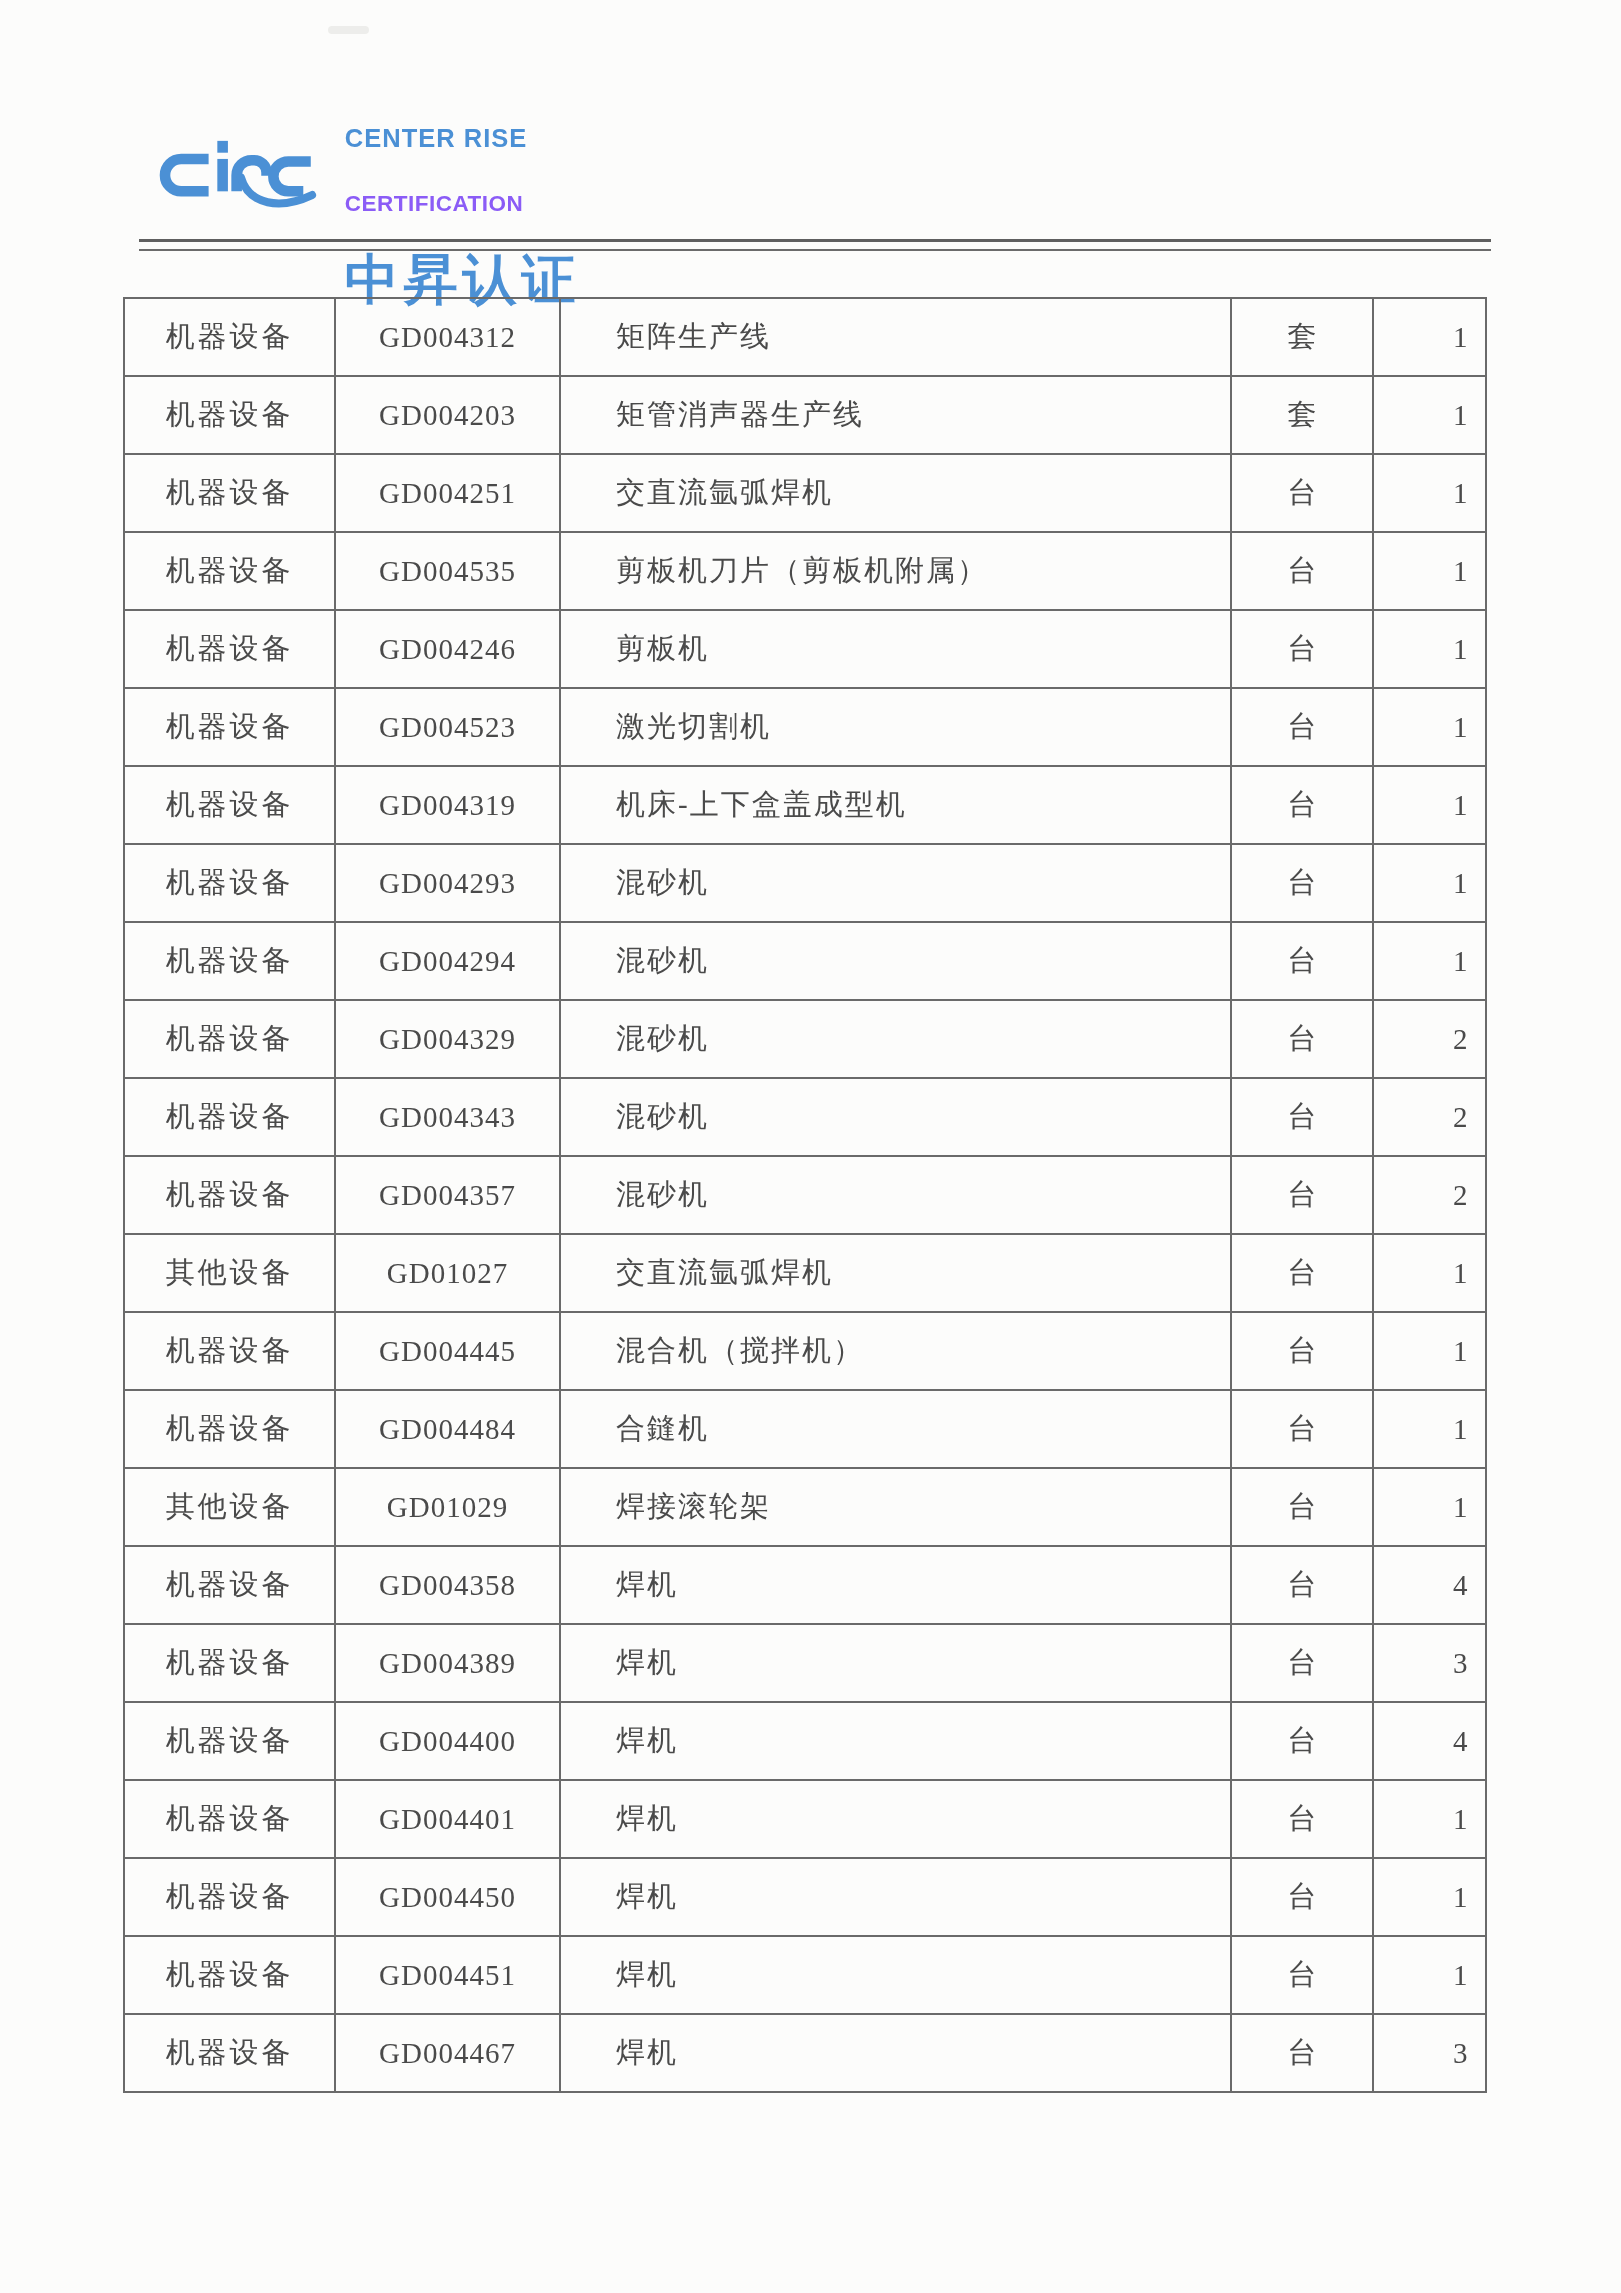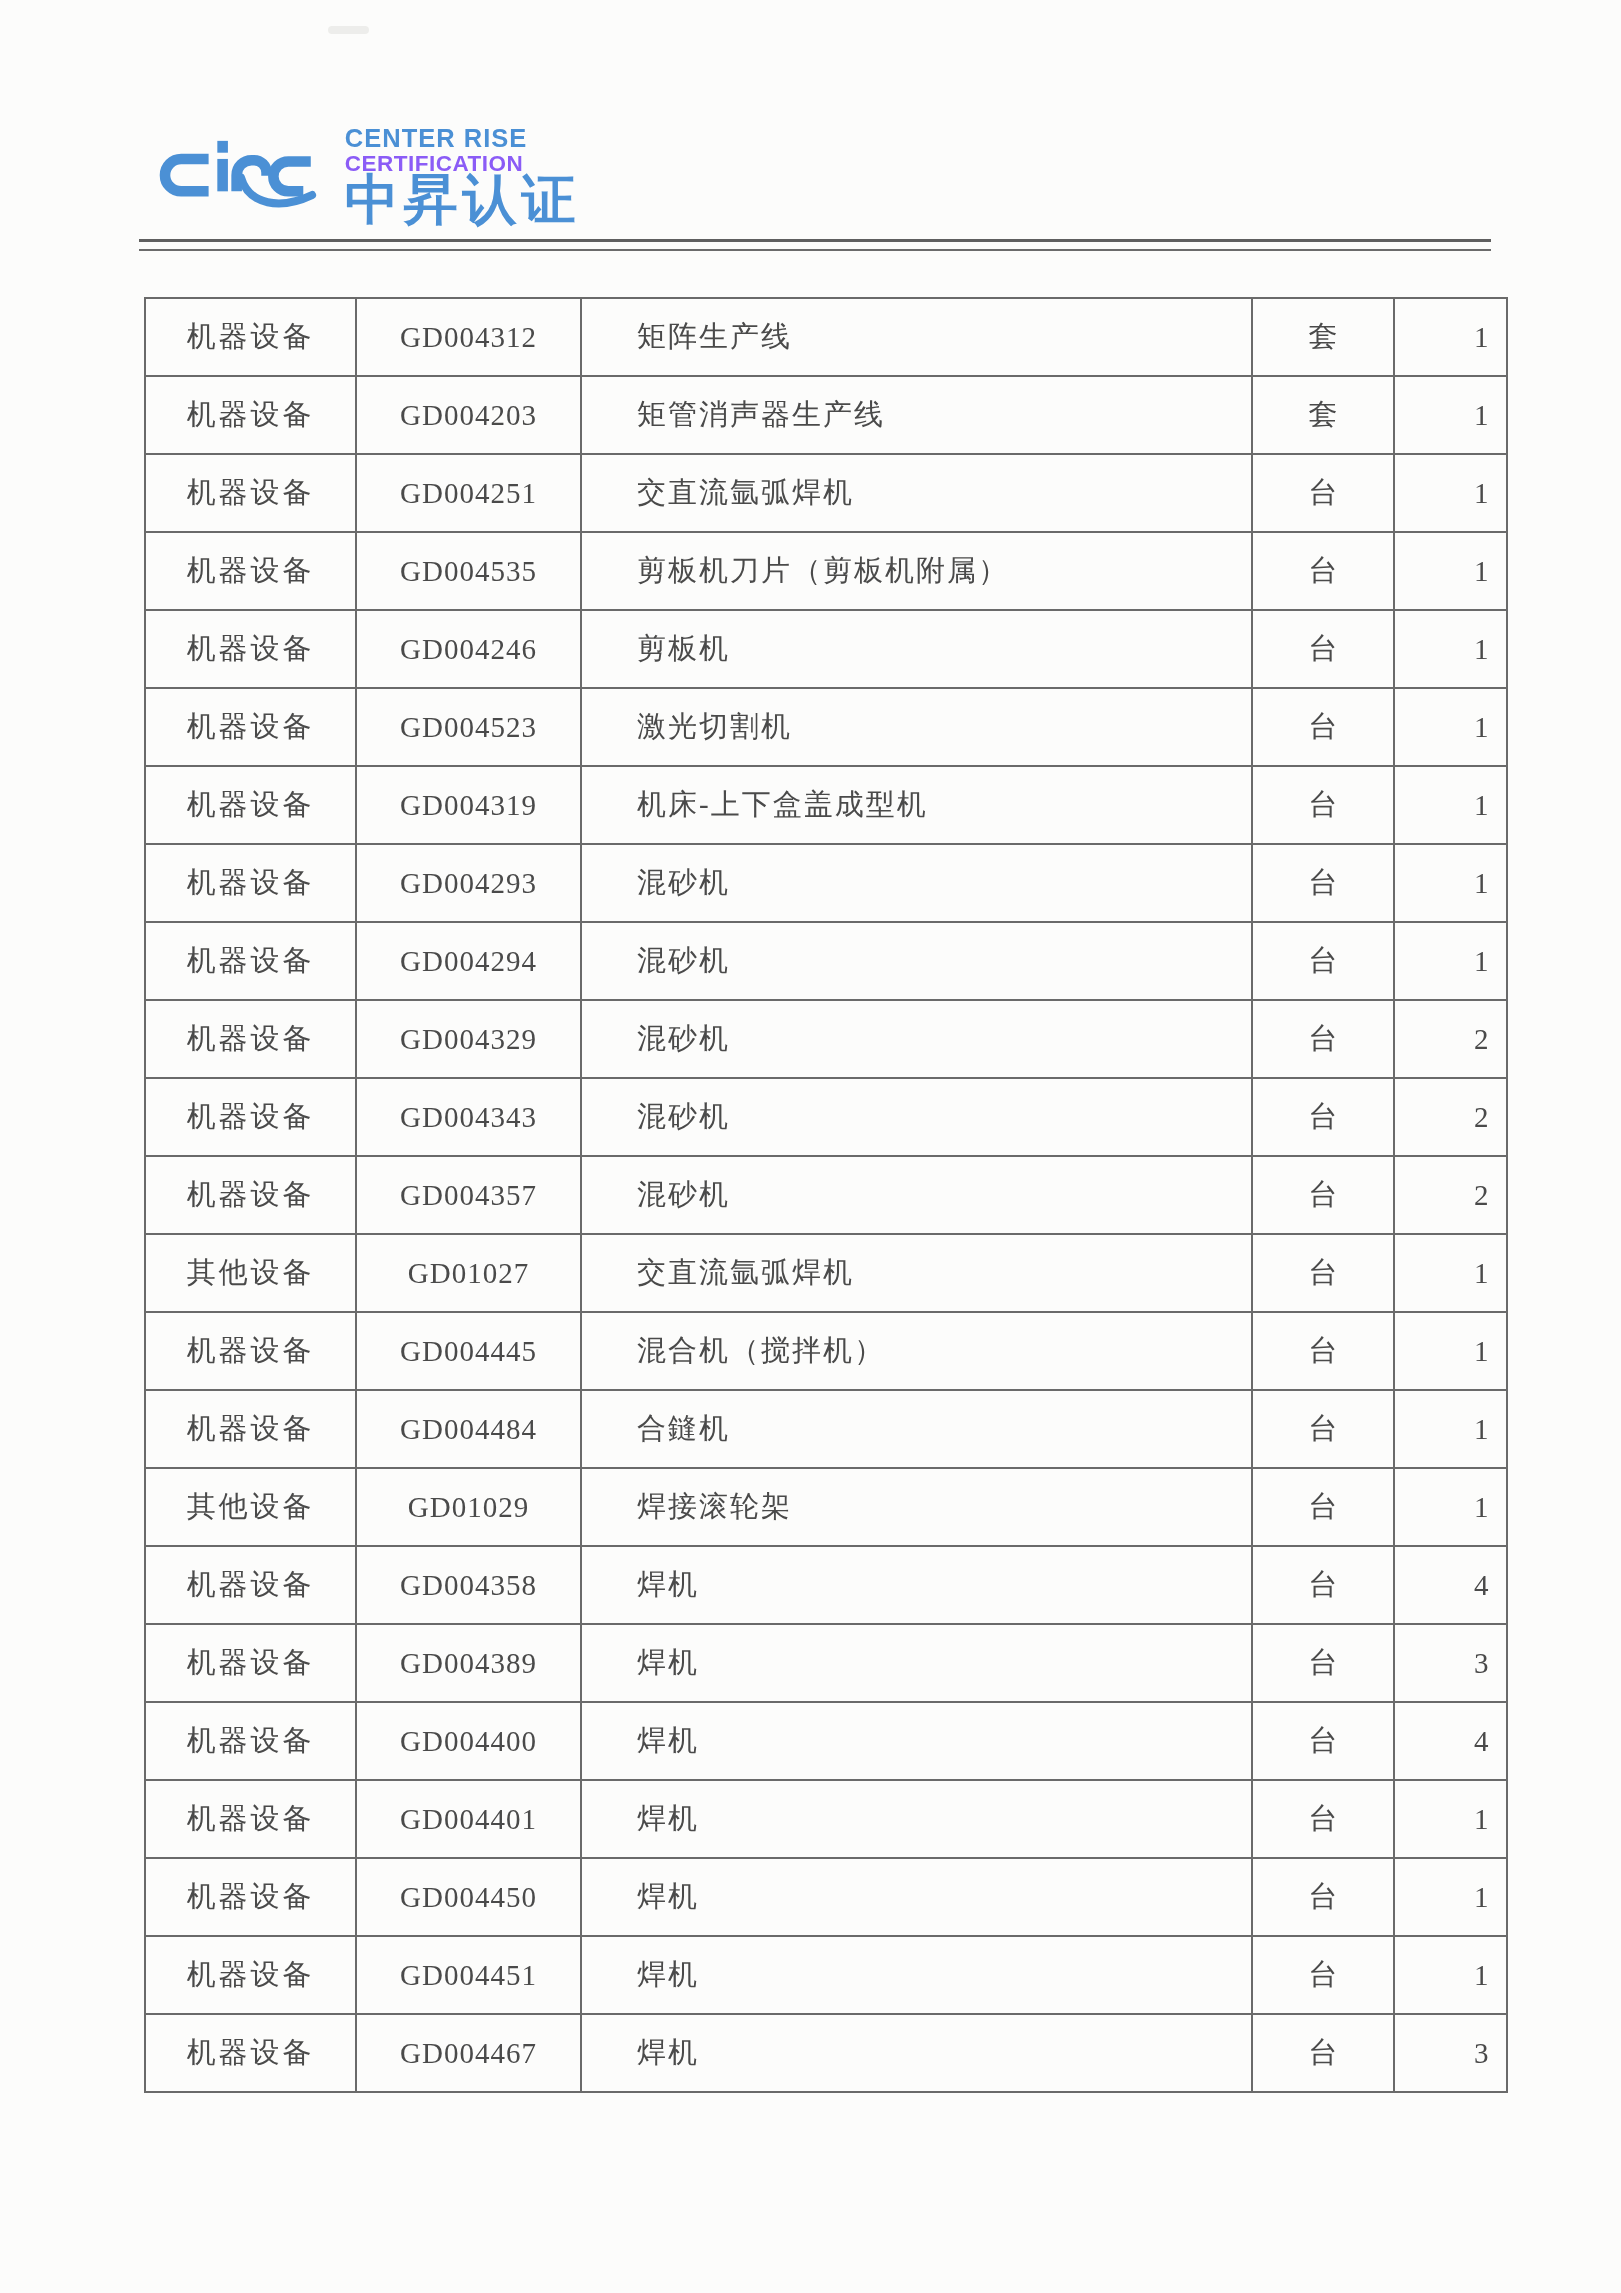--- a/index.html
+++ b/index.html
@@ -13,41 +13,41 @@
     background:#fcfcfb;overflow:hidden;
   }
   
   .artifact{
     position:absolute;left:328px;top:25.5px;width:41px;height:8.8px;
     background:#ededeb;border-radius:3.9px;
   }
   
   .logo{position:absolute;left:147px;top:125px;display:flex;align-items:flex-start;}
   .logo-mark{width:188px;height:76px;margin-top:13.7px;}
-  .logo-text{margin-left:9.8px;display:flex;flex-direction:column;}
+  .logo-text{margin-left:9.8px;display:flex;flex-direction:column;gap:40px;}
   .logo-en1{
     font-family:"Liberation Sans","DejaVu Sans",sans-serif;
     font-weight:bold;font-size:25.5px;line-height:26.5px;letter-spacing:1px;color:#4b90d5;
   }
   .logo-en2{
     font-family:"Liberation Sans","DejaVu Sans",sans-serif;
     font-weight:bold;font-size:22.5px;line-height:23.5px;letter-spacing:0.5px;color:#8b5cf6;
   }
   .logo-cn{
     font-family:"Liberation Sans","DejaVu Sans",sans-serif;
     font-weight:bold;font-size:54px;line-height:49px;letter-spacing:4.9px;color:#4b90d5;
   }
   
   .header-rule{
     position:absolute;left:139px;top:239px;width:1352px;height:6.9px;
     border-top:3.9px solid #5f5f5f;border-bottom:2.9px solid #6b6b6b;
   }
   
   table.asset{
-    position:absolute;left:144px;top:297px;width:1362px;
+    position:absolute;left:123px;top:297px;width:1362px;
     border-collapse:collapse;table-layout:fixed;
   }
   table.asset td{
     border:2px solid #6a6a6a;
     height:74px;
     color:#4a4a4a;
     font-size:29px;
     vertical-align:middle;
     overflow:hidden;white-space:nowrap;
   }

